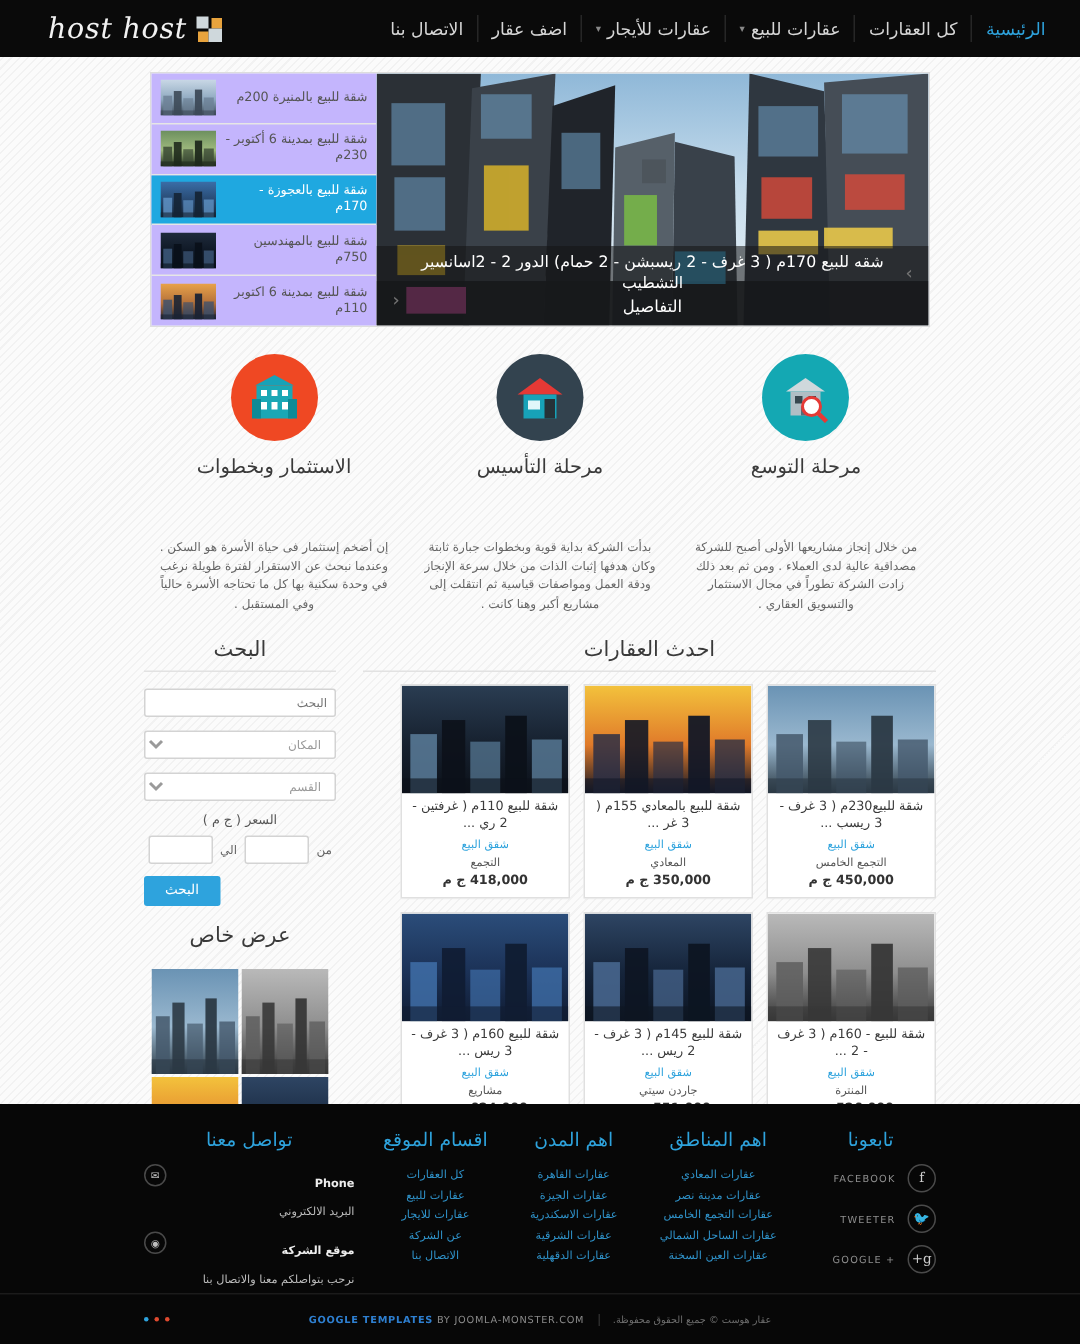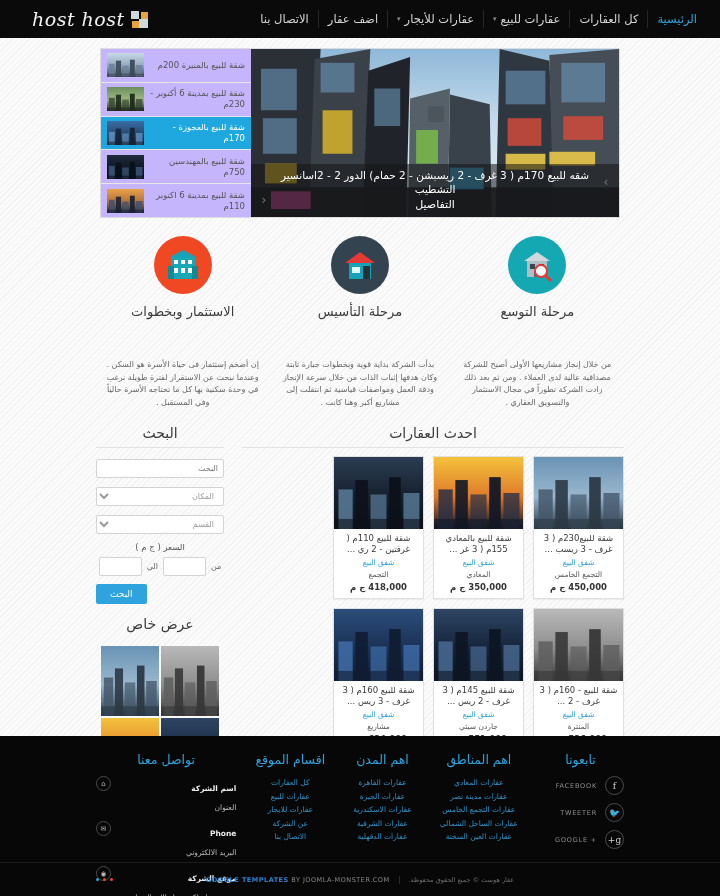--- a/index.html
+++ b/index.html
@@ -101,21 +101,21 @@
   .col-left { flex:1 1 auto; }
   .col-right { width:128px; flex:0 0 128px; }
 
   .sec-title {
     text-align:center; font-size:14px; font-weight:400; color:#3a3a3a;
     padding-bottom:6px; margin-bottom:8px; border-bottom:1px solid #e2e2e2;
   }
 
   .cards { display:flex; flex-wrap:wrap; gap:9px; }
   .card {
-    width:91px; border:1px solid #e0e0e0; background:#fff;
+    width:113px; border:1px solid #e0e0e0; background:#fff;
     box-shadow:0 1px 1px rgba(0,0,0,.05);
   }
   .card-img { height:72px; position:relative; overflow:hidden; }
   .card-body { padding:4px 5px 6px 5px; text-align:center; }
   .card-body .nm { font-size:8.5px; color:#3a3a3a; line-height:11px; }
   .card-body .typ { font-size:7.5px; color:#2ea3dd; margin-top:3px; }
   .card-body .loc { font-size:7.5px; color:#555; margin-top:3px; }
   .card-body .prc { font-size:8.5px; color:#333; font-weight:bold; margin-top:3px; }
 
   
@@ -732,27 +732,20 @@
             <li>عن الشركة</li>
             <li>الاتصال بنا</li>
           </ul>
       </div>
 
       <div class="f-col">
         <h4>تواصل معنا</h4>
         <div id="contactList">
             <div class="f-contact-row">
               <span class="c-txt">
-       <span class="t1">اسم الشركة</span><br>
-       <span class="t2">العنوان</span>
-     </span>
-     <span class="c-ico">⌂</span>
-            </div>
-            <div class="f-contact-row">
-              <span class="c-txt">
        <span class="t1">Phone</span><br>
        <span class="t2">البريد الالكتروني</span>
      </span>
      <span class="c-ico">✉</span>
             </div>
             <div class="f-contact-row">
               <span class="c-txt">
        <span class="t1">موقع الشركة</span><br>
        <span class="t2">نرحب بتواصلكم معنا والاتصال بنا</span>
      </span>

